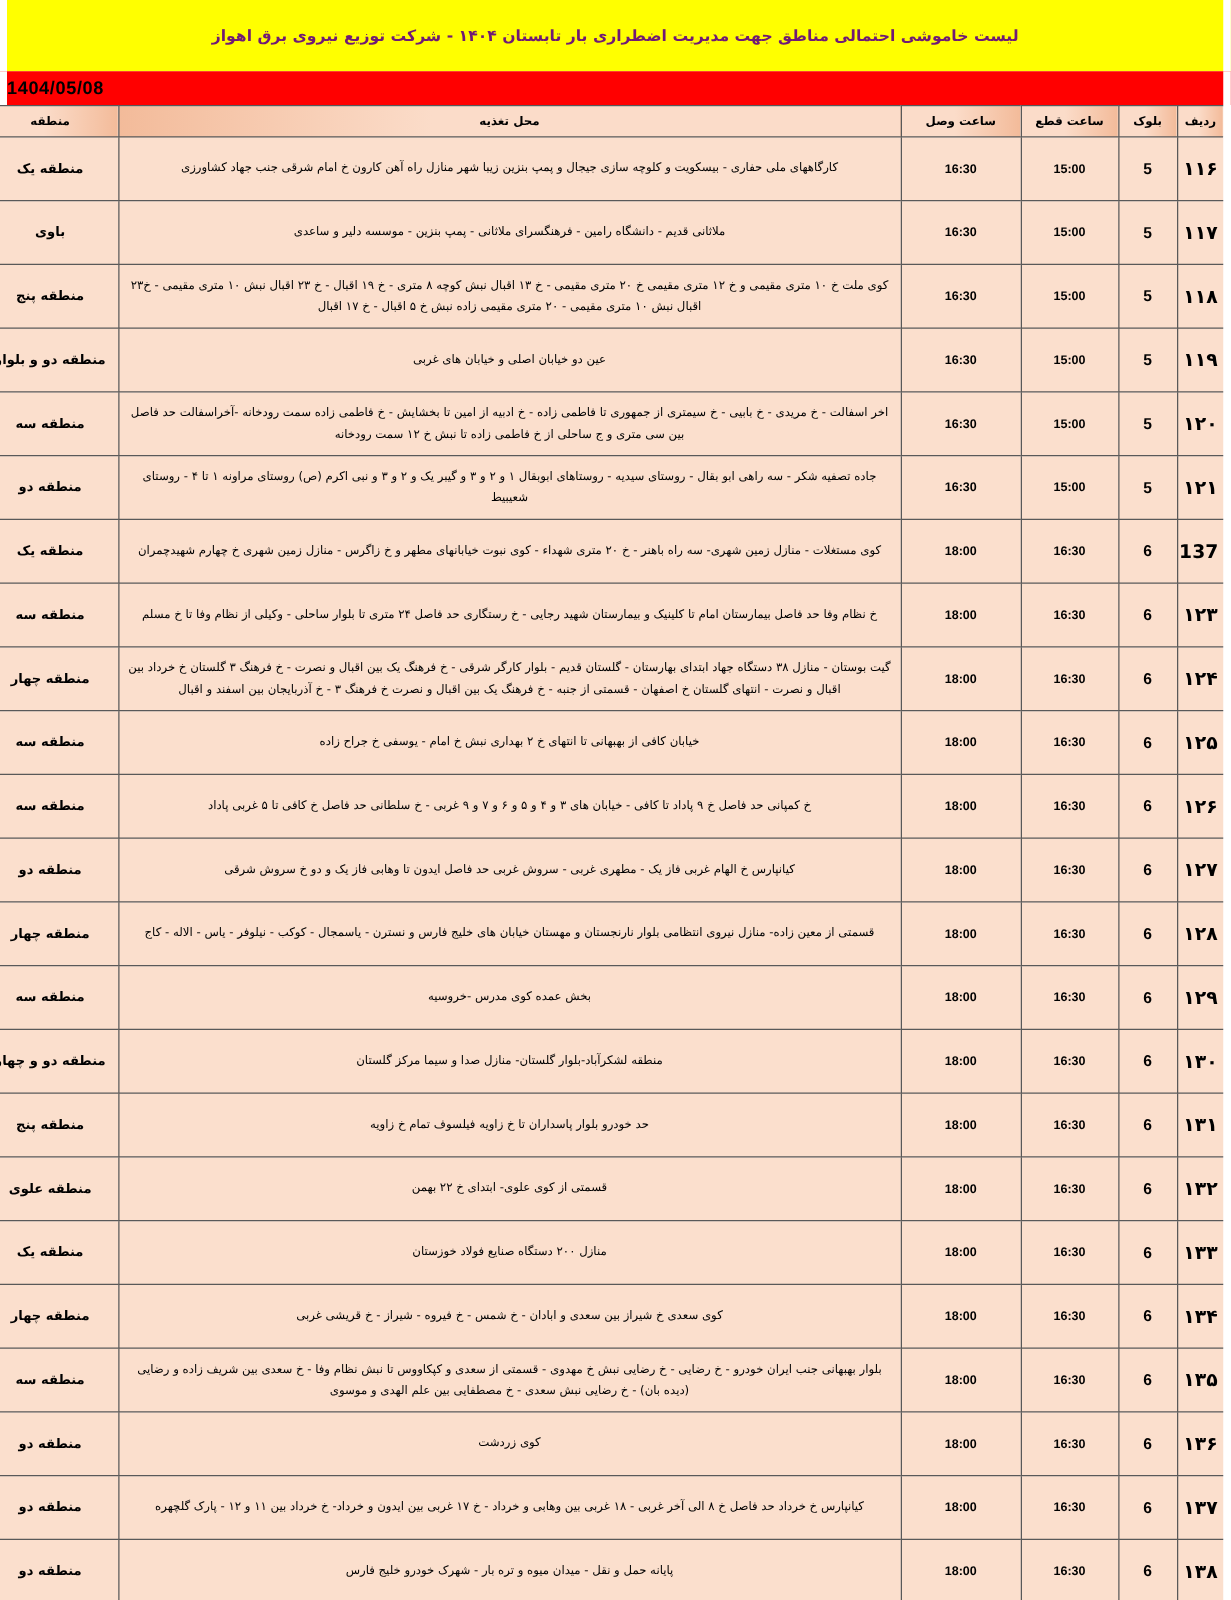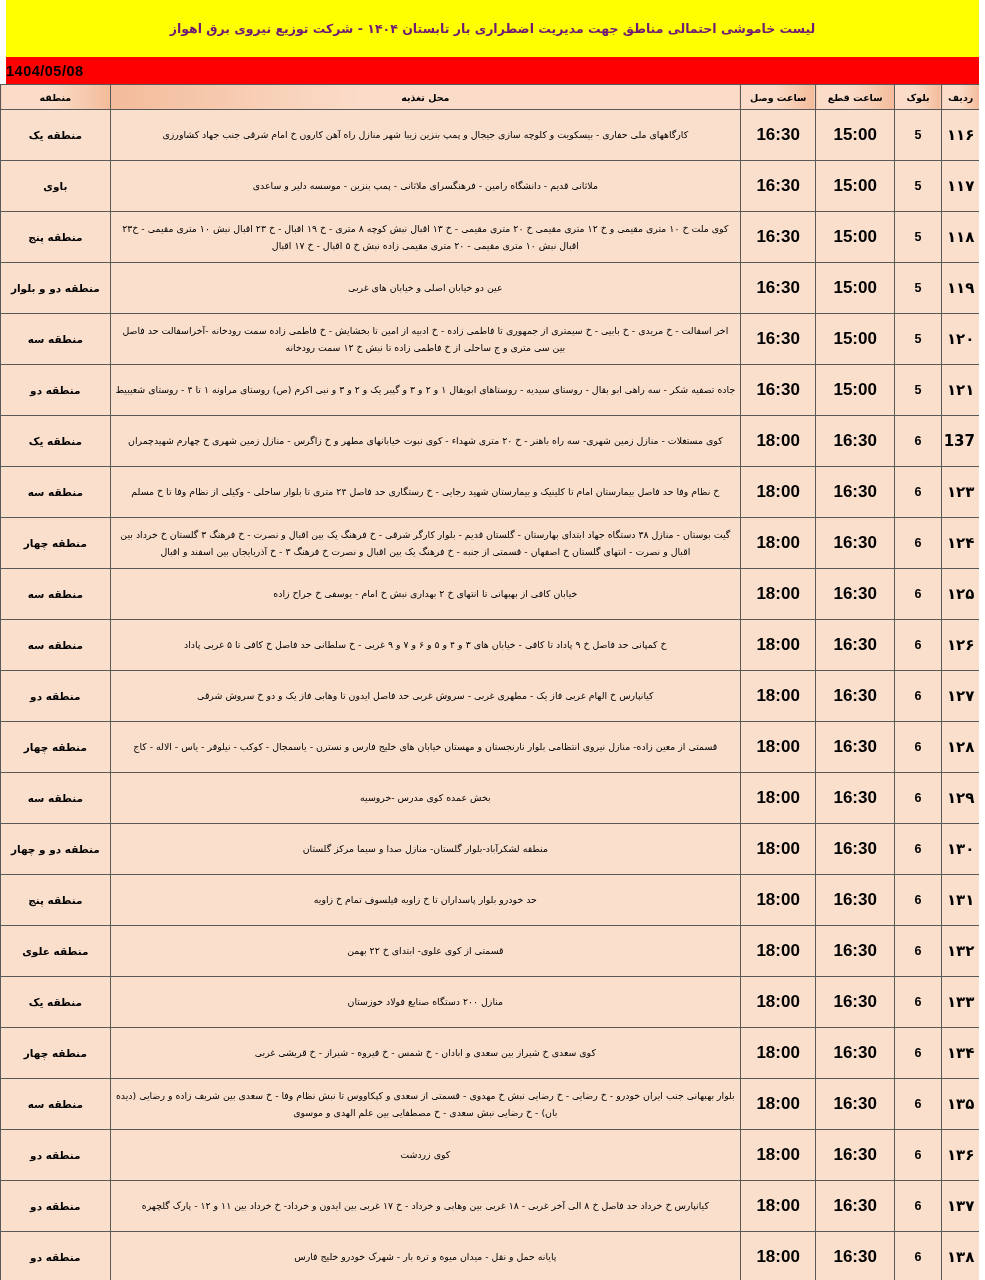--- a/index.html
+++ b/index.html
@@ -77,36 +77,36 @@
   thead th.c-mahal {
     background: linear-gradient(to right, #f3bb9a 0%, #fbdcc9 40%, #fbdcc9 100%);
   }
   tbody td {
     background: #fbdfcd;
   }
   
   .c-radif   { width: 40px; }
   .c-block   { width: 47px; }
   .c-ghat    { width: 78px; }
-  .c-vasl    { width: 75px; }
+  .c-vasl    { width: 96px; }
   .c-mahal   { width: 626px; }
   .c-mantaghe{ width: 109px; }
 
   td.radif {
     font-size: 15px;
     font-weight: bold;
     font-family: "DejaVu Sans", sans-serif;
   }
   td.block {
     font-size: 12.5px;
     font-weight: bold;
     font-family: "Liberation Sans", sans-serif;
   }
   td.ghat, td.vasl {
-    font-size: 17px;
+    font-size: 10px;
     font-weight: bold;
     font-family: "Liberation Sans", sans-serif;
   }
   td.mahal {
     font-size: 9.4px;
     line-height: 1.85;
     padding: 6px 10px;
     text-align: center;
   }
   td.mantaghe {

